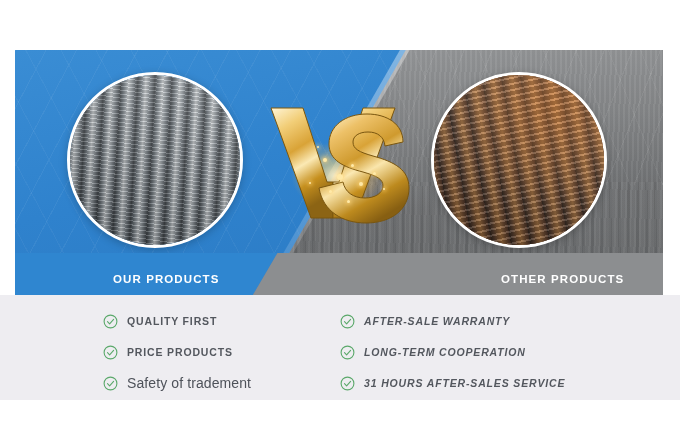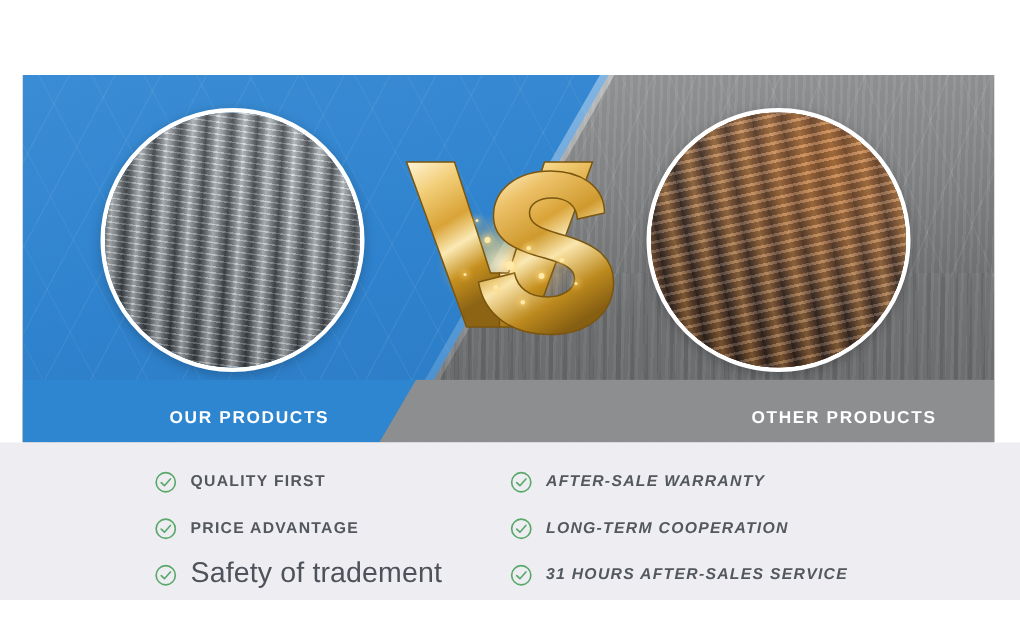--- a/index.html
+++ b/index.html
@@ -263,21 +263,21 @@
   }
   .feat-icon svg { display: block; }
   .feat-label {
     font-size: 10.5px;
     font-weight: 700;
     letter-spacing: 0.85px;
     color: #53575e;
     white-space: nowrap;
   }
   .feat-label.emphasis {
-    font-size: 19px;
+    font-size: 14px;
     font-weight: 400;
     letter-spacing: 0.1px;
     color: #4e525a;
   }
 
   
   .footer-strip {
     position: absolute;
     left: 0;
     top: 400px;
@@ -387,21 +387,21 @@
         <span class="feat-label">QUALITY FIRST</span>
       </div>
 
       <div class="feat-item">
         <span class="feat-icon">
           <svg width="15" height="15" viewBox="0 0 15 15">
             <circle cx="7.5" cy="7.5" r="6.4" fill="none" stroke="#5aa86a" stroke-width="1.1"></circle>
             <path d="M4.5 7.7 L6.6 9.8 L10.6 5.3" fill="none" stroke="#5aa86a" stroke-width="1.1" stroke-linecap="round" stroke-linejoin="round"></path>
           </svg>
         </span>
-        <span class="feat-label">PRICE ADVANTAGE</span>
+        <span class="feat-label">PRICE PRODUCTS</span>
       </div>
 
       <div class="feat-item">
         <span class="feat-icon">
           <svg width="15" height="15" viewBox="0 0 15 15">
             <circle cx="7.5" cy="7.5" r="6.4" fill="none" stroke="#5aa86a" stroke-width="1.1"></circle>
             <path d="M4.5 7.7 L6.6 9.8 L10.6 5.3" fill="none" stroke="#5aa86a" stroke-width="1.1" stroke-linecap="round" stroke-linejoin="round"></path>
           </svg>
         </span>
         <span class="feat-label emphasis">Safety of tradement</span>

